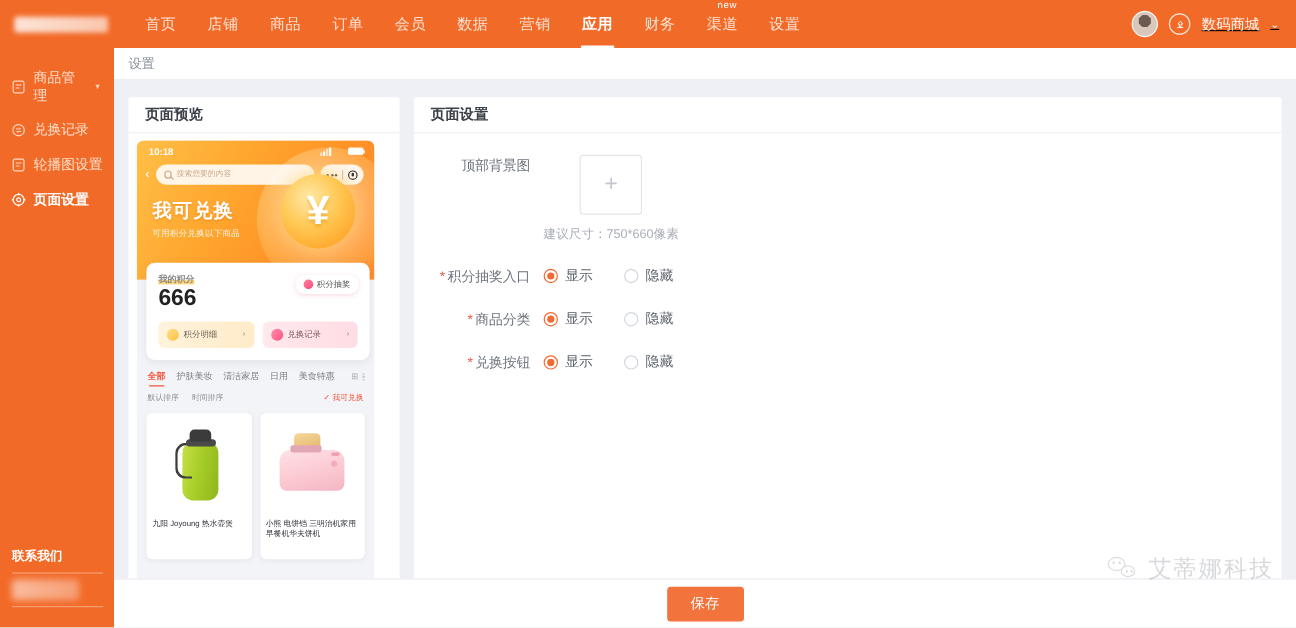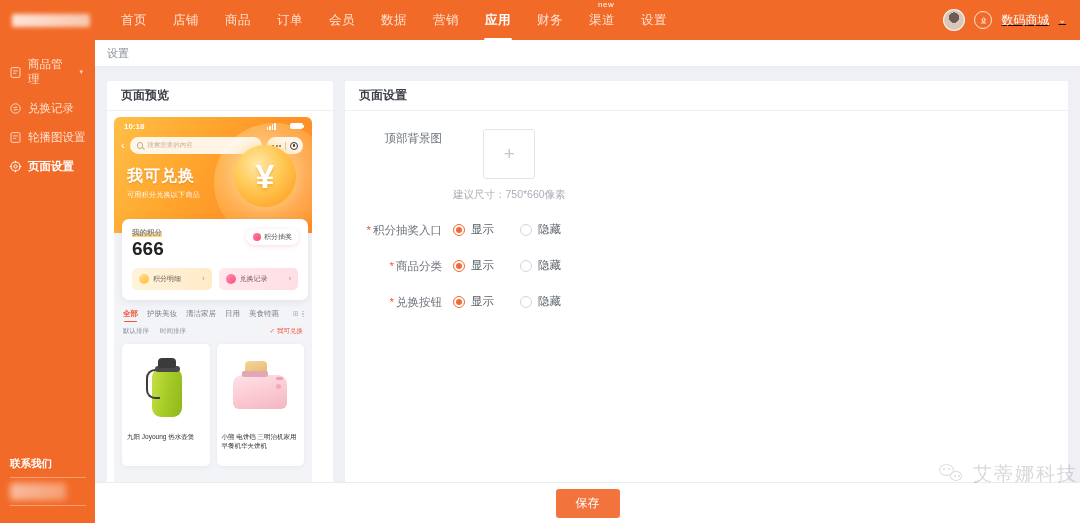--- a/index.html
+++ b/index.html
@@ -318,21 +318,21 @@
   .footer {
     position: absolute; left: 95px; right: 0; bottom: 0; height: 41px;
     background: #fff; border-top: 1px solid #e9ecf1;
     display: flex; align-items: center; justify-content: center; z-index: 10;
   }
   .save-btn {
     background: #F2733C; color: #fff; font-size: 12px; border: none;
     border-radius: 3px; padding: 6px 20px; cursor: pointer;
   }
   .watermark {
-    position: absolute; right: 2px; bottom: 36px; display: flex;
+    position: absolute; right: 18px; bottom: 36px; display: flex;
     align-items: center; gap: 8px; opacity: .30; z-index: 30; pointer-events: none; justify-content: space-between;
   }
   .wm-text { font-size: 19px; color: #7d8189; letter-spacing: 2px; }
   .wm-icon { width: 26px; height: 20px; position: relative; }
   .wm-icon i {
     position: absolute; border: 1.4px solid #8b9097; border-radius: 50%;
     display: block;
   }
   .wm-icon i.b1 { width: 15px; height: 12px; left: 0; top: 0; }
   .wm-icon i.b2 { width: 12px; height: 10px; left: 11px; top: 7px; background: rgba(255,255,255,.4); }

